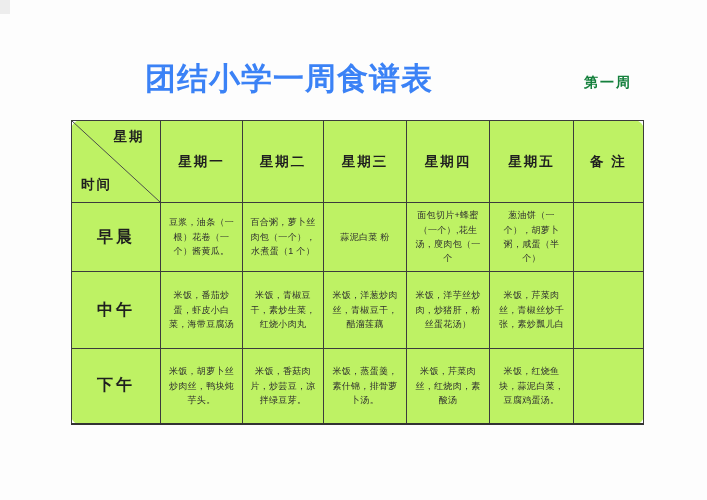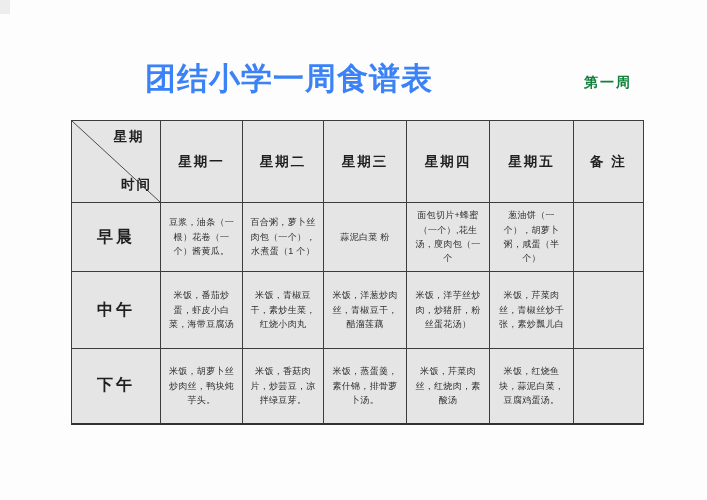--- a/index.html
+++ b/index.html
@@ -29,21 +29,22 @@
   .title-week {
     position: absolute; left: 584px; top: 16px;
     font-size: 14px; font-weight: 900; color: #15803d;
     letter-spacing: 2px;
   }
   table.menu {
     position: absolute; left: 71px; top: 120px;
     width: 572px; height: 303px;
     border-collapse: collapse;
     table-layout: fixed;
-    background: #e5e5e5;
+    background: #bef264;
+    border-radius: 10px;
   }
   table.menu td, table.menu th {
     border: 1px solid #3c3c3c;
     padding: 2px 5px;
     vertical-align: middle;
     text-align: center;
     overflow: hidden;
   }
   table.menu { border: 1px solid #333; border-bottom-width: 2px; }
   th.day {
@@ -59,21 +60,21 @@
     line-height: 1.6; letter-spacing: 0.3px;
   }
   th.corner { position: relative; padding: 0; }
   .corner-top {
     position: absolute; top: 7px; left: 0; width: 100%;
     text-align: center; padding-left: 26px; box-sizing: border-box;
     font-size: 13.5px; font-weight: 700; letter-spacing: 2px; color: #1f1f1f;
   }
   .corner-bottom {
     position: absolute; bottom: 8px; left: 9px;
-    font-size: 13.5px; font-weight: 700; letter-spacing: 2px; color: #1f1f1f; margin-left: 40px;
+    font-size: 13.5px; font-weight: 700; letter-spacing: 2px; color: #1f1f1f;
   }
   .corner-svg { position: absolute; left: 0; top: 0; width: 100%; height: 100%; }
   .corner-svg line { stroke: #4a4a4a; stroke-width: 1; }
   .scan-smudge {
     position: absolute; left: 0; top: 0; width: 10px; height: 14px;
     background: #ededed;
   }
 </style>
 </head>
 <body>

